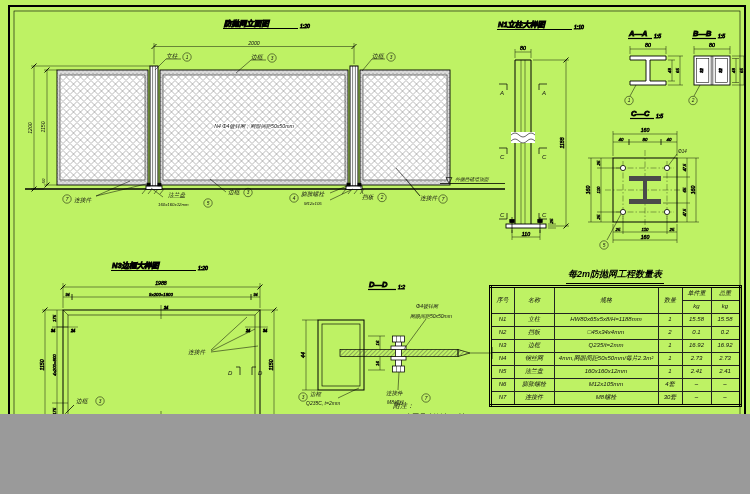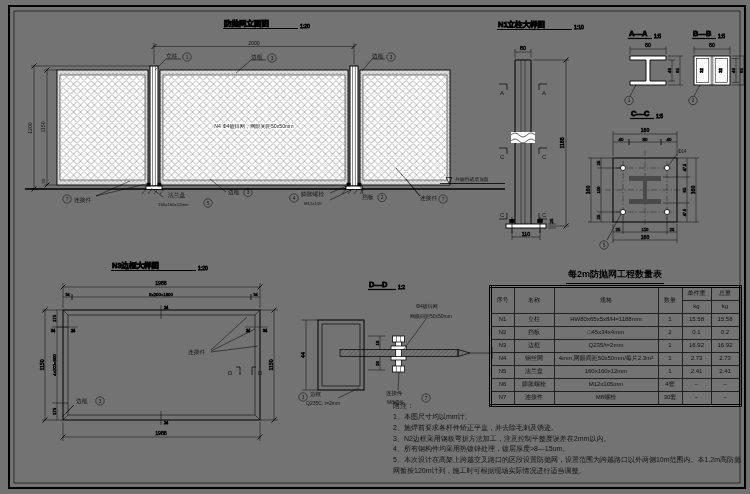--- a/index.html
+++ b/index.html
@@ -1,17 +1,17 @@
 <!DOCTYPE html>
 <html><head>
 <meta charset="utf-8">
 <style>
   html,body{margin:0;padding:0;background:#9a9a9a;}
-  #sheet{position:relative;width:750px;height:494px;background:#737373;overflow:hidden;
-         font-family:"Liberation Sans","DejaVu Sans",sans-serif;}
+  #sheet{position:relative;width:750px;height:414px;background:#bef264;overflow:hidden;
+         font-family:"Liberation Sans","DejaVu Sans",sans-serif;font-style:italic;}
   #cad{position:absolute;left:0;top:0;}
   text{fill:#111;font-family:"Liberation Sans","DejaVu Sans",sans-serif;}
   .dim{font-size:5.2px;}
   .dimS{font-size:4.3px;}
   .lab{font-size:5.8px;}
   .ttl{font-size:7.5px;font-weight:bold;}
   .scl{font-size:5px;}
   .halo{paint-order:stroke;stroke:#fff;stroke-width:2px;}
   
   #qty{position:absolute;left:486px;top:268px;width:258px;}

